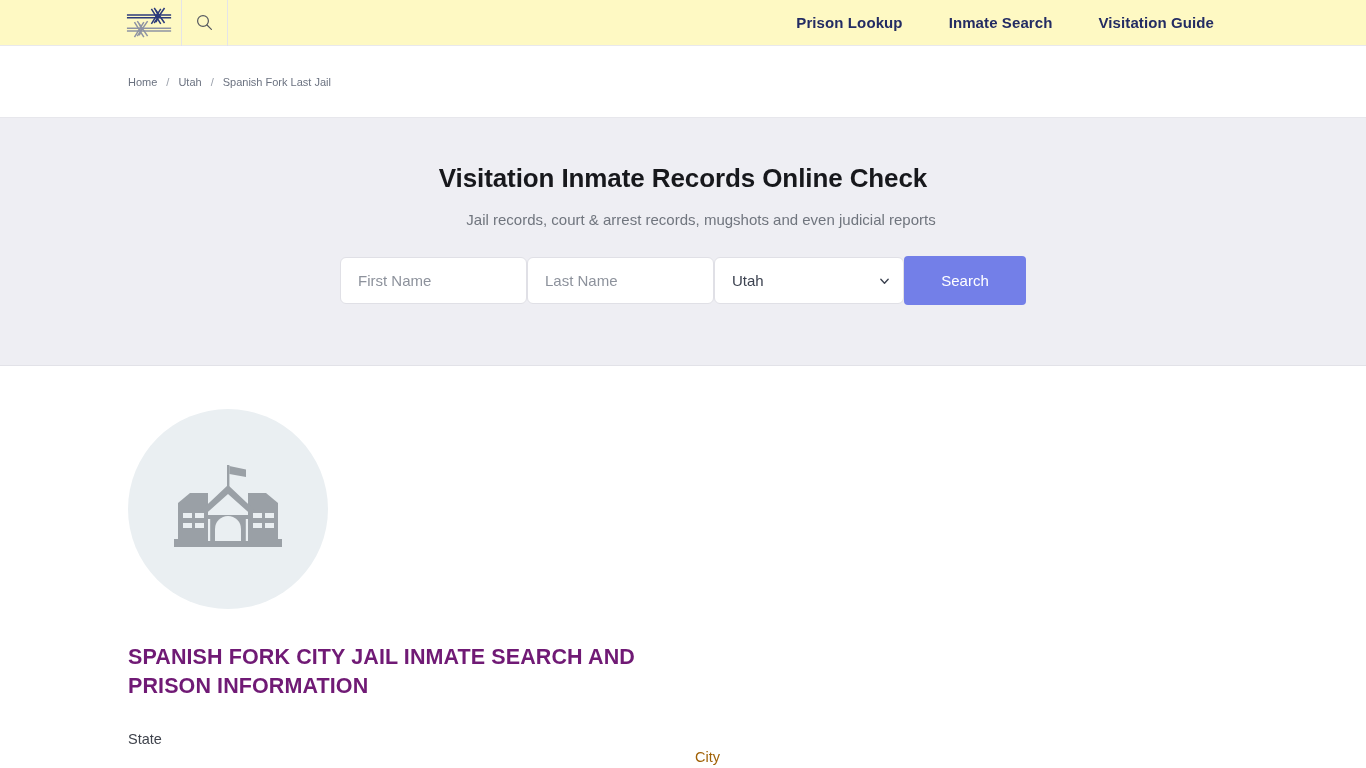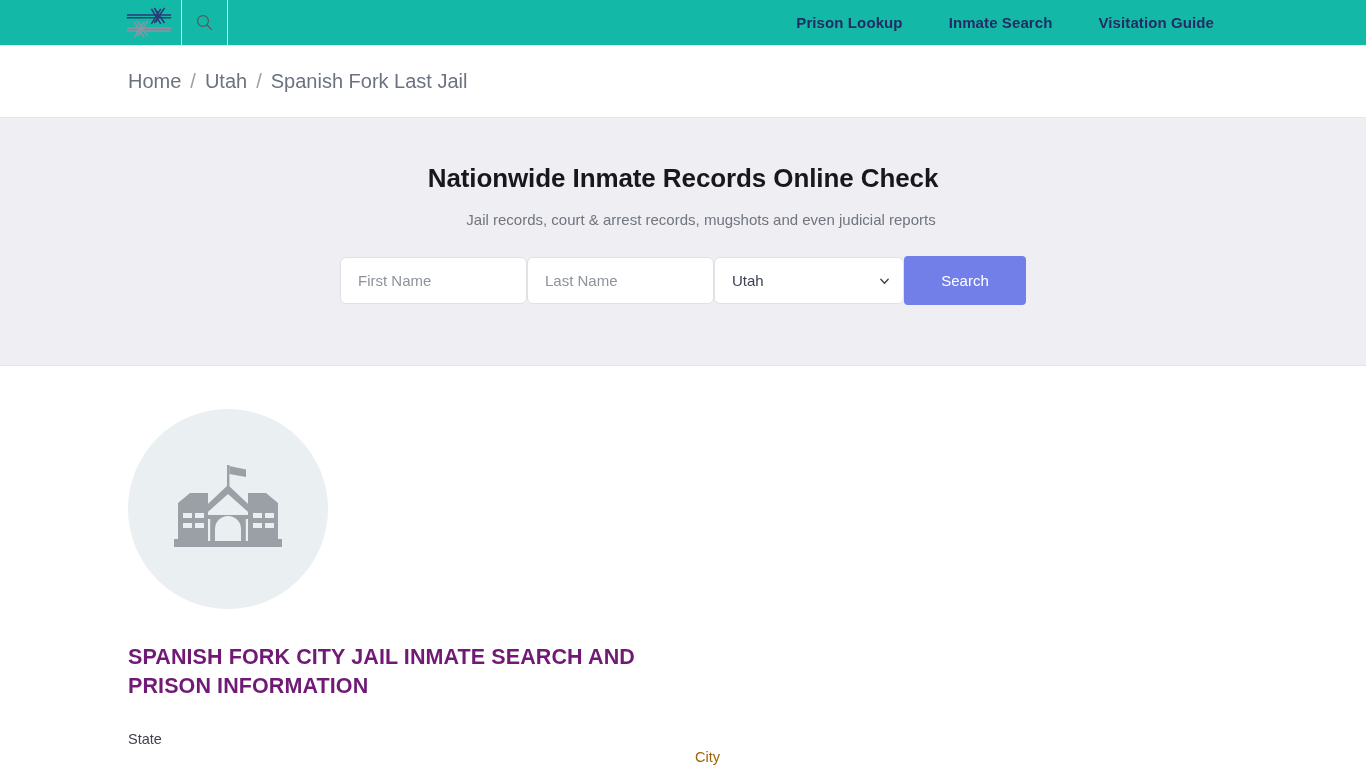--- a/index.html
+++ b/index.html
@@ -10,21 +10,21 @@
     overflow: hidden;
     background: #ffffff;
     font-family: "Liberation Sans", sans-serif;
     -webkit-font-smoothing: antialiased;
   }
 
   
   .header {
     position: relative;
     height: 46px;
-    background: #14b8a6;
+    background: #fef9c3;
     border-bottom: 1px solid #e9e9ec;
     display: flex;
     align-items: stretch;
   }
   .brand-block {
     display: flex;
     align-items: center;
     height: 100%;
   }
   .logo {
@@ -60,21 +60,21 @@
   .breadcrumb-bar {
     height: 72px;
     background: #ffffff;
     border-bottom: 1px solid #e7e7ec;
     display: flex;
     align-items: center;
     padding-left: 128px;
   }
   .breadcrumb {
     display: flex; align-items: center;
-    font-size: 20px;
+    font-size: 11px;
     color: #6b7280;
   }
   .breadcrumb a, .breadcrumb span.crumb {
     color: #6b7280;
     text-decoration: none;
   }
   .breadcrumb .sep {
     color: #9aa0ab;
     margin: 0 9px;
   }
@@ -241,21 +241,21 @@
   <div class="breadcrumb">
     <a href="#">Home</a>
     <span class="sep">/</span>
     <a href="#">Utah</a>
     <span class="sep">/</span>
     <span class="crumb">Spanish Fork Last Jail</span>
   </div>
 </div>
 
 <section class="hero">
-  <h1>Nationwide Inmate Records Online Check</h1>
+  <h1>Visitation Inmate Records Online Check</h1>
   <div class="sub">Jail records, court &amp; arrest records, mugshots and even judicial reports</div>
 
   <form class="searchform">
     <input id="first-name" class="fld" type="text" placeholder="First Name" style="">
     <input id="last-name" class="fld" type="text" placeholder="Last Name" style="">
     <div class="selwrap">
       <select id="state-select">
         <option>Utah</option>
       </select>
       <svg class="chev" viewBox="0 0 12 12" aria-hidden="true">

